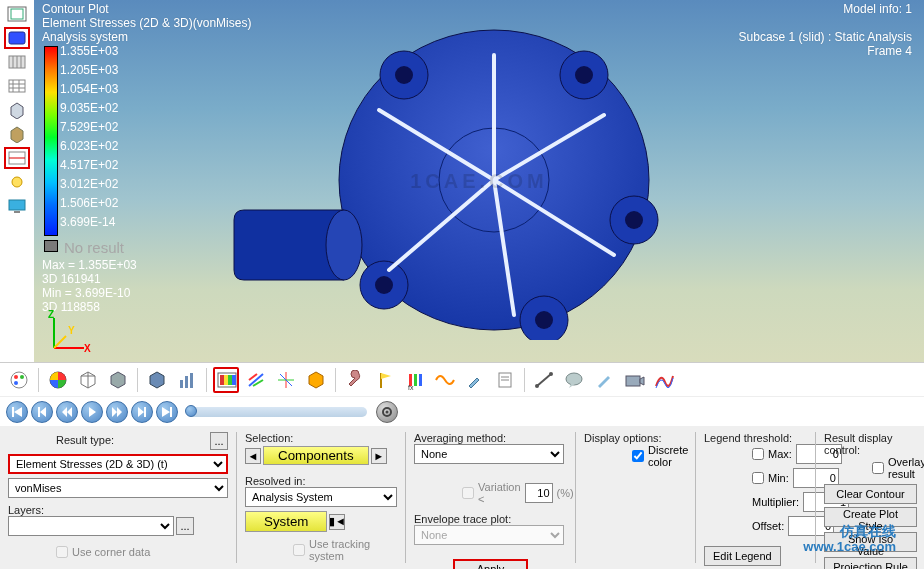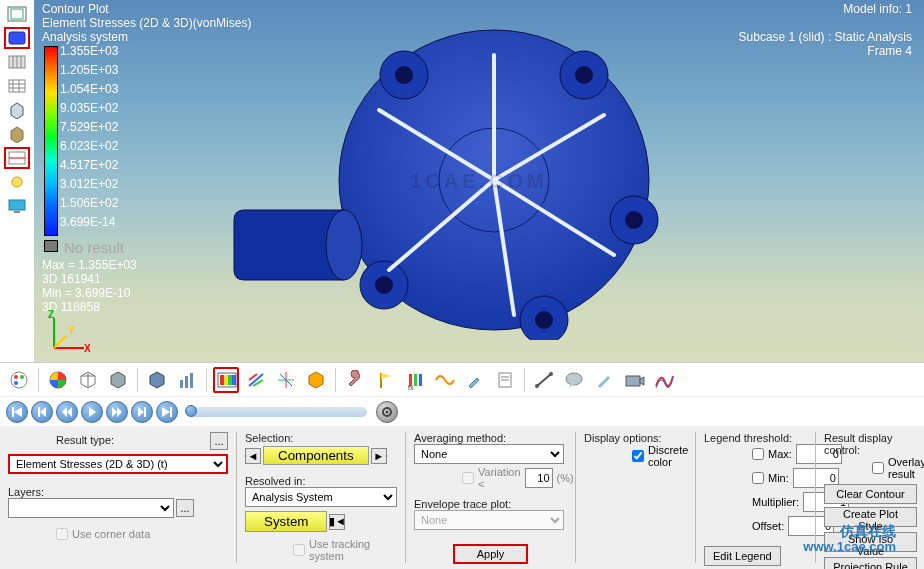--- a/index.html
+++ b/index.html
@@ -391,21 +391,24 @@
 <div class="panel">
 
   <div class="col" style="width:240px">
     <div class="row" style="justify-content:space-between">
       <span class="col-label">Result type:</span>
       <div class="ellipsis-btn">...</div>
     </div>
     <div class="rowbox">
         <select style="width:220px" class="red-sel"><option>Element Stresses (2D &amp; 3D) (t)</option></select>
       </div>
-    <div style="margin-top:12px"><span class="col-label">Layers:</span></div>
+    <div class="rowbox" style="margin-top:4px">
+        <select style="width:220px"><option>vonMises</option></select>
+      </div>
+    <div style="margin-top:6px"><span class="col-label">Layers:</span></div>
     <div class="rowbox">
         <select style="width:166px"><option></option></select>
         <div class="ellipsis-btn">...</div>
       </div>
     <div class="row" style="margin-top:10px">
         <input type="checkbox" disabled="" style="">
         <span style="color:#888">Use corner data</span>
       </div>
   </div>
 
@@ -424,21 +427,21 @@
     </div>
     <div class="row" style="margin-top:6px">
         <input type="checkbox" disabled="" style="">
         <span style="color:#888">Use tracking system</span>
       </div>
   </div>
 
   <div class="col" style="width:170px">
     <span class="col-label">Averaging method:</span>
     <select style="width:150px"><option>None</option></select>
-    <div class="row" style="margin-top:2px;color:#888">
+    <div class="row" style="margin-top:17px;color:#888">
       <input type="checkbox" disabled="" style="">
       <span>Variation &lt;</span>
       <input type="text" style="width: 28px; text-align: right;" value="10">
       <span>(%)</span>
     </div>
     <div style="margin-top:8px"><span class="col-label">Envelope trace plot:</span></div>
     <select disabled="" style="width:150px;color:#888"><option>None</option></select>
     <div style="margin-top:14px;text-align:center"><button class="btn red-sel" style="padding:0 22px">Apply</button></div>
   </div>
 

